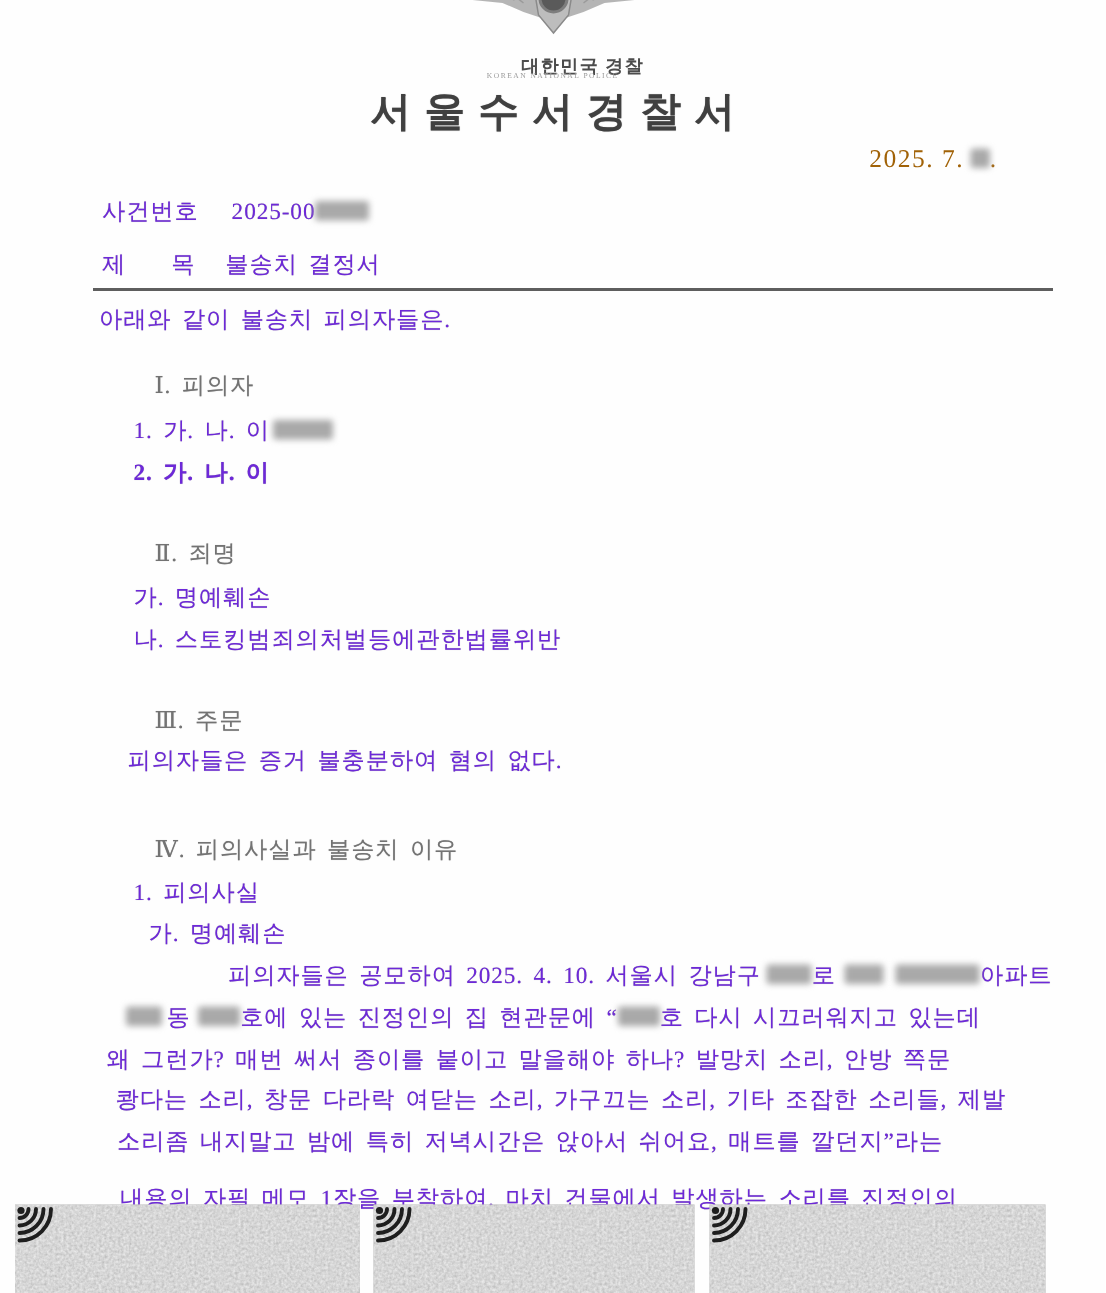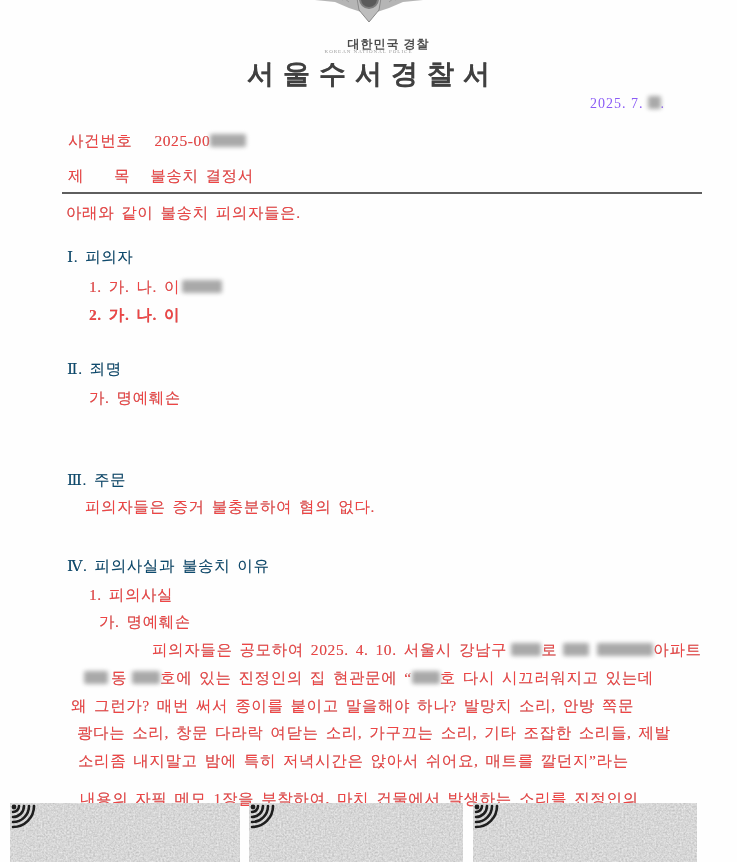--- a/index.html
+++ b/index.html
@@ -26,25 +26,25 @@
     text-align: center; font-size: 5px; color: #9a9a9a; letter-spacing: 1px;
   }
   .station-title {
     position: absolute; top: 56px; left: 0; right: 0;
     text-align: center; font-size: 27px; font-weight: bold; color: #404040;
     letter-spacing: 9px; text-indent: 9px;
     text-shadow: 0 0 0.6px rgba(40,40,40,0.45);
   }
   .doc-date {
     position: absolute; top: 96px; right: 72px;
-    font-size: 14px; color: #8b5cf6; letter-spacing: 1px;
-  }
-
-  .line { position: absolute; font-size: 15.5px; white-space: nowrap; letter-spacing: 0.6px; word-spacing: 2.5px; color: #ef4444; text-shadow: 0 0 0.5px rgba(50,50,50,0.4); }
-  .heading { color: #0c4a6e; }
+    font-size: 17px; color: #a16207; letter-spacing: 1px;
+  }
+
+  .line { position: absolute; font-size: 15.5px; white-space: nowrap; letter-spacing: 0.6px; word-spacing: 2.5px; color: #6d28d9; text-shadow: 0 0 0.5px rgba(50,50,50,0.4); }
+  .heading { color: #737373; margin-left: 36px; }
 
   .case-row  { top: 131px; left: 68px; }
   .case-value { margin-left: 22px; }
   .subject-row { top: 166px; left: 68px; }
   .subject-b { margin-left: 30px; }
   .subject-value { margin-left: 20px; }
 
   .divider {
     position: absolute; top: 192px; left: 62px; width: 640px; height: 2px;
     background: #5e5e5e;
@@ -152,20 +152,21 @@
   <div class="divider"></div>
 
   <div class="line intro">아래와 같이 불송치 피의자들은.</div>
 
   <div class="line heading s1h">Ⅰ. 피의자</div>
   <div class="line s1i1"><span>1. 가. 나. 이</span><span class="redact w-name"></span></div>
   <div class="line s1i2">2. 가. 나. 이</div>
 
   <div class="line heading s2h">Ⅱ. 죄명</div>
   <div class="line s2i1">가. 명예훼손</div>
+  <div class="line s2i2">나. 스토킹범죄의처벌등에관한법률위반</div>
 
   <div class="line heading s3h">Ⅲ. 주문</div>
   <div class="line s3b">피의자들은 증거 불충분하여 혐의 없다.</div>
 
   <div class="line heading s4h">Ⅳ. 피의사실과 불송치 이유</div>
   <div class="line s4s1">1. 피의사실</div>
   <div class="line s4s2">가. 명예훼손</div>
 
   <div class="line p1"><span>피의자들은 공모하여 2025. 4. 10. 서울시 강남구</span><span class="redact w-road"></span><span>로</span><span class="redact w-num"></span><span class="redact w-apt"></span><span>아파트</span></div>
 

